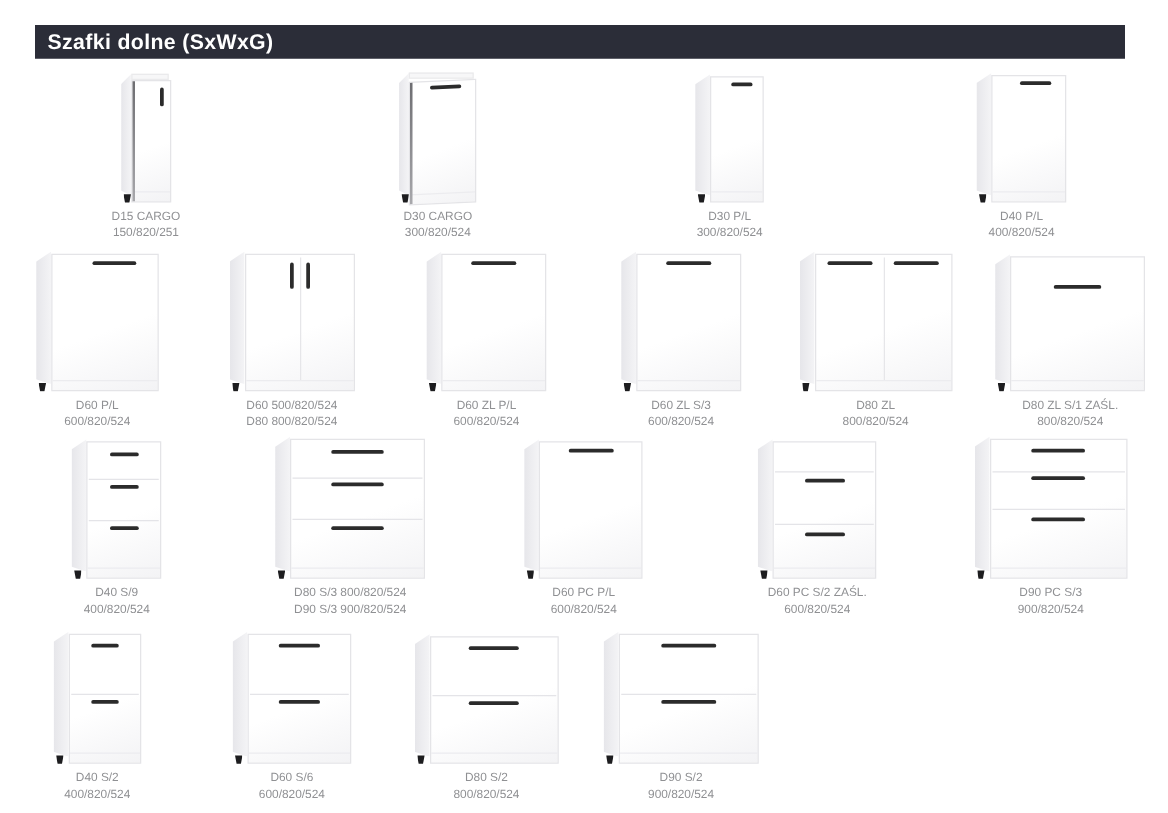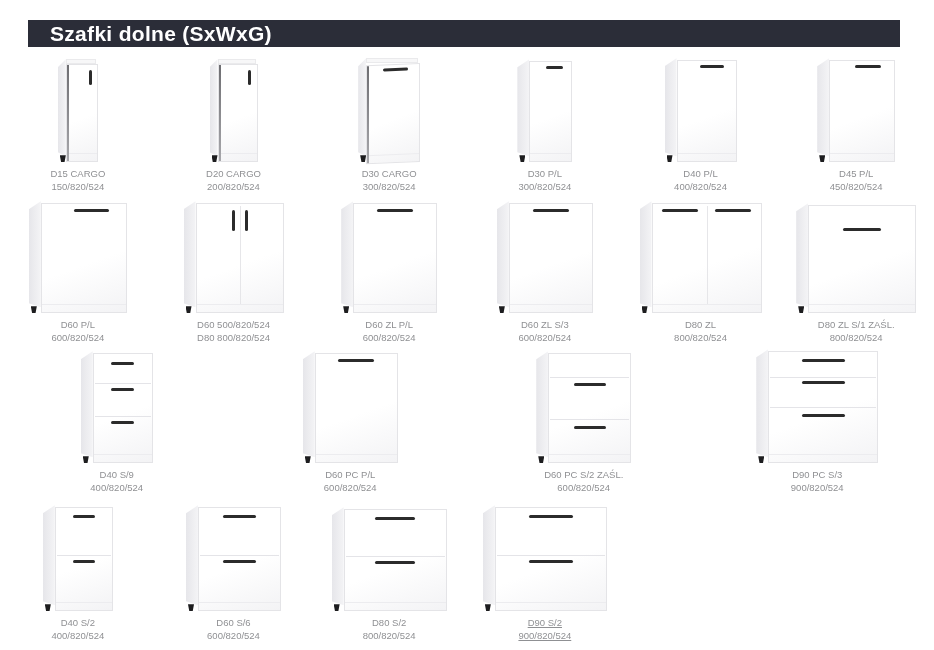--- a/index.html
+++ b/index.html
@@ -4,21 +4,21 @@
 <style>
   html,body { margin:0; padding:0; background:#ffffff; }
   .page {
     position:relative; width:934px; height:650px; overflow:hidden;
     background:#ffffff; font-family:"Liberation Sans", sans-serif;
   }
   .header-bar {
     position:absolute; left:28px; top:20px; width:872px; height:27px;
     display:flex; align-items:center; padding-left:10px; box-sizing:border-box;
   }
-  .header-title { font-size:21px; font-weight:bold; color:#ffffff; letter-spacing:.3px;margin-left:12px; }
+  .header-title { font-size:17px; font-weight:bold; color:#ffffff; letter-spacing:.3px; }
   .grid { position:absolute; left:0; top:50px; width:934px; }
   .row { display:flex; }
   .cell {
     flex:1 1 0; display:flex; flex-direction:column;
     align-items:center; justify-content:flex-end;
     box-sizing:border-box; padding-bottom:3px;
   }
   .label { text-align:center; margin-top:6px; font-size:9.5px; line-height:1.3; white-space:nowrap; }
   .cab { position:relative; }
   .side {
@@ -64,37 +64,21 @@
             <div class="front" style="left: 8px; top: 5px;">
               <div class="bline"></div>
               <div class="darkseam"></div>
               <div class="hv" style="top: 5%; right: 15%; height: 16%; background: rgb(43, 43, 43);"></div>
             </div>
             <div class="cap" style="left: 8px;"></div>
             <div class="foot"></div>
           </div>
           <div class="label" style="color: rgb(143, 144, 147);">
             <div>D15 CARGO</div>
-            <div>150/820/524</div>
-          </div>
-        </div>
-        <div class="cell">
-          <div class="cab" style="width: 48px; height: 103px;">
-            <div class="side" style="width: 8px;"></div>
-            <div class="front" style="left: 8px; top: 5px;">
-              <div class="bline"></div>
-              <div class="darkseam"></div>
-              <div class="hv" style="top: 5%; right: 15%; height: 16%; background: rgb(43, 43, 43);"></div>
-            </div>
-            <div class="cap" style="left: 8px;"></div>
-            <div class="foot"></div>
-          </div>
-          <div class="label" style="color: rgb(143, 144, 147);">
-            <div>D20 CARGO</div>
-            <div>200/820/524</div>
+            <div>150/820/251</div>
           </div>
         </div>
         <div class="cell">
           <div class="cab" style="width: 62px; height: 104px;">
             <div class="side" style="width: 8px;"></div>
             <div class="front" style="left: 8px; top: 5px; transform: skewY(-2.5deg); transform-origin: right center;">
               <div class="bline"></div>
               <div class="darkseam"></div>
               <div class="hb" style="top: 3%; left: 30%; width: 48%; background: rgb(43, 43, 43);"></div>
             </div>
@@ -127,34 +111,20 @@
               <div class="bline"></div>
               <div class="hb" style="top: 4%; left: 38%; width: 42%; background: rgb(43, 43, 43);"></div>
             </div>
             <div class="foot"></div>
           </div>
           <div class="label" style="color: rgb(143, 144, 147);">
             <div>D40 P/L</div>
             <div>400/820/524</div>
           </div>
         </div>
-        <div class="cell">
-          <div class="cab" style="width: 78px; height: 104px;">
-            <div class="side" style="width: 12px;"></div>
-            <div class="front" style="left: 12px; top: 2px;">
-              <div class="bline"></div>
-              <div class="hb" style="top: 4%; left: 38%; width: 42%; background: rgb(43, 43, 43);"></div>
-            </div>
-            <div class="foot"></div>
-          </div>
-          <div class="label" style="color: rgb(143, 144, 147);">
-            <div>D45 P/L</div>
-            <div>450/820/524</div>
-          </div>
-        </div>
       </div>
       <div class="row" style="height: 151px;">
         <div class="cell">
           <div class="cab" style="width: 98px; height: 112px;">
             <div class="side" style="width: 12px;"></div>
             <div class="front" style="left: 12px; top: 2px;">
               <div class="bline"></div>
               <div class="hb" style="top: 4%; left: 38%; width: 42%; background: rgb(43, 43, 43);"></div>
             </div>
             <div class="foot"></div>
@@ -249,20 +219,38 @@
               <div class="seam-h" style="top: 57%;"></div>
               <div class="hb" style="top: 7%; left: 30%; width: 40%; background: rgb(43, 43, 43);"></div>
               <div class="hb" style="top: 31%; left: 30%; width: 40%; background: rgb(43, 43, 43);"></div>
               <div class="hb" style="top: 62%; left: 30%; width: 40%; background: rgb(43, 43, 43);"></div>
             </div>
             <div class="foot"></div>
           </div>
           <div class="label" style="color: rgb(143, 144, 147);">
             <div>D40 S/9</div>
             <div>400/820/524</div>
+          </div>
+        </div>
+        <div class="cell">
+          <div class="cab" style="width: 120px; height: 114px;">
+            <div class="side" style="width: 12px;"></div>
+            <div class="front" style="left: 12px; top: 2px;">
+              <div class="bline"></div>
+              <div class="seam-h" style="top: 27%;"></div>
+              <div class="seam-h" style="top: 57%;"></div>
+              <div class="hb" style="top: 7%; left: 30%; width: 40%; background: rgb(43, 43, 43);"></div>
+              <div class="hb" style="top: 31%; left: 30%; width: 40%; background: rgb(43, 43, 43);"></div>
+              <div class="hb" style="top: 62%; left: 30%; width: 40%; background: rgb(43, 43, 43);"></div>
+            </div>
+            <div class="foot"></div>
+          </div>
+          <div class="label" style="color: rgb(143, 144, 147);">
+            <div>D80 S/3 800/820/524</div>
+            <div>D90 S/3 900/820/524</div>
           </div>
         </div>
         <div class="cell">
           <div class="cab" style="width: 95px; height: 112px;">
             <div class="side" style="width: 12px;"></div>
             <div class="front" style="left: 12px; top: 2px;">
               <div class="bline"></div>
               <div class="hb" style="top: 4%; left: 28%; width: 44%; background: rgb(43, 43, 43);"></div>
             </div>
             <div class="foot"></div>
@@ -361,21 +349,21 @@
           <div class="cab" style="width: 124px; height: 106px;">
             <div class="side" style="width: 12px;"></div>
             <div class="front" style="left: 12px; top: 2px;">
               <div class="bline"></div>
               <div class="seam-h" style="top: 46%;"></div>
               <div class="hb" style="top: 7%; left: 30%; width: 40%; background: rgb(43, 43, 43);"></div>
               <div class="hb" style="top: 51%; left: 30%; width: 40%; background: rgb(43, 43, 43);"></div>
             </div>
             <div class="foot"></div>
           </div>
-          <div class="label" style="color: rgb(143, 144, 147); text-decoration: underline;">
+          <div class="label" style="color: rgb(143, 144, 147);">
             <div>D90 S/2</div>
             <div>900/820/524</div>
           </div>
         </div>
         <div class="cell"></div>
         <div class="cell"></div>
       </div>
     </div>
 </div>
 

